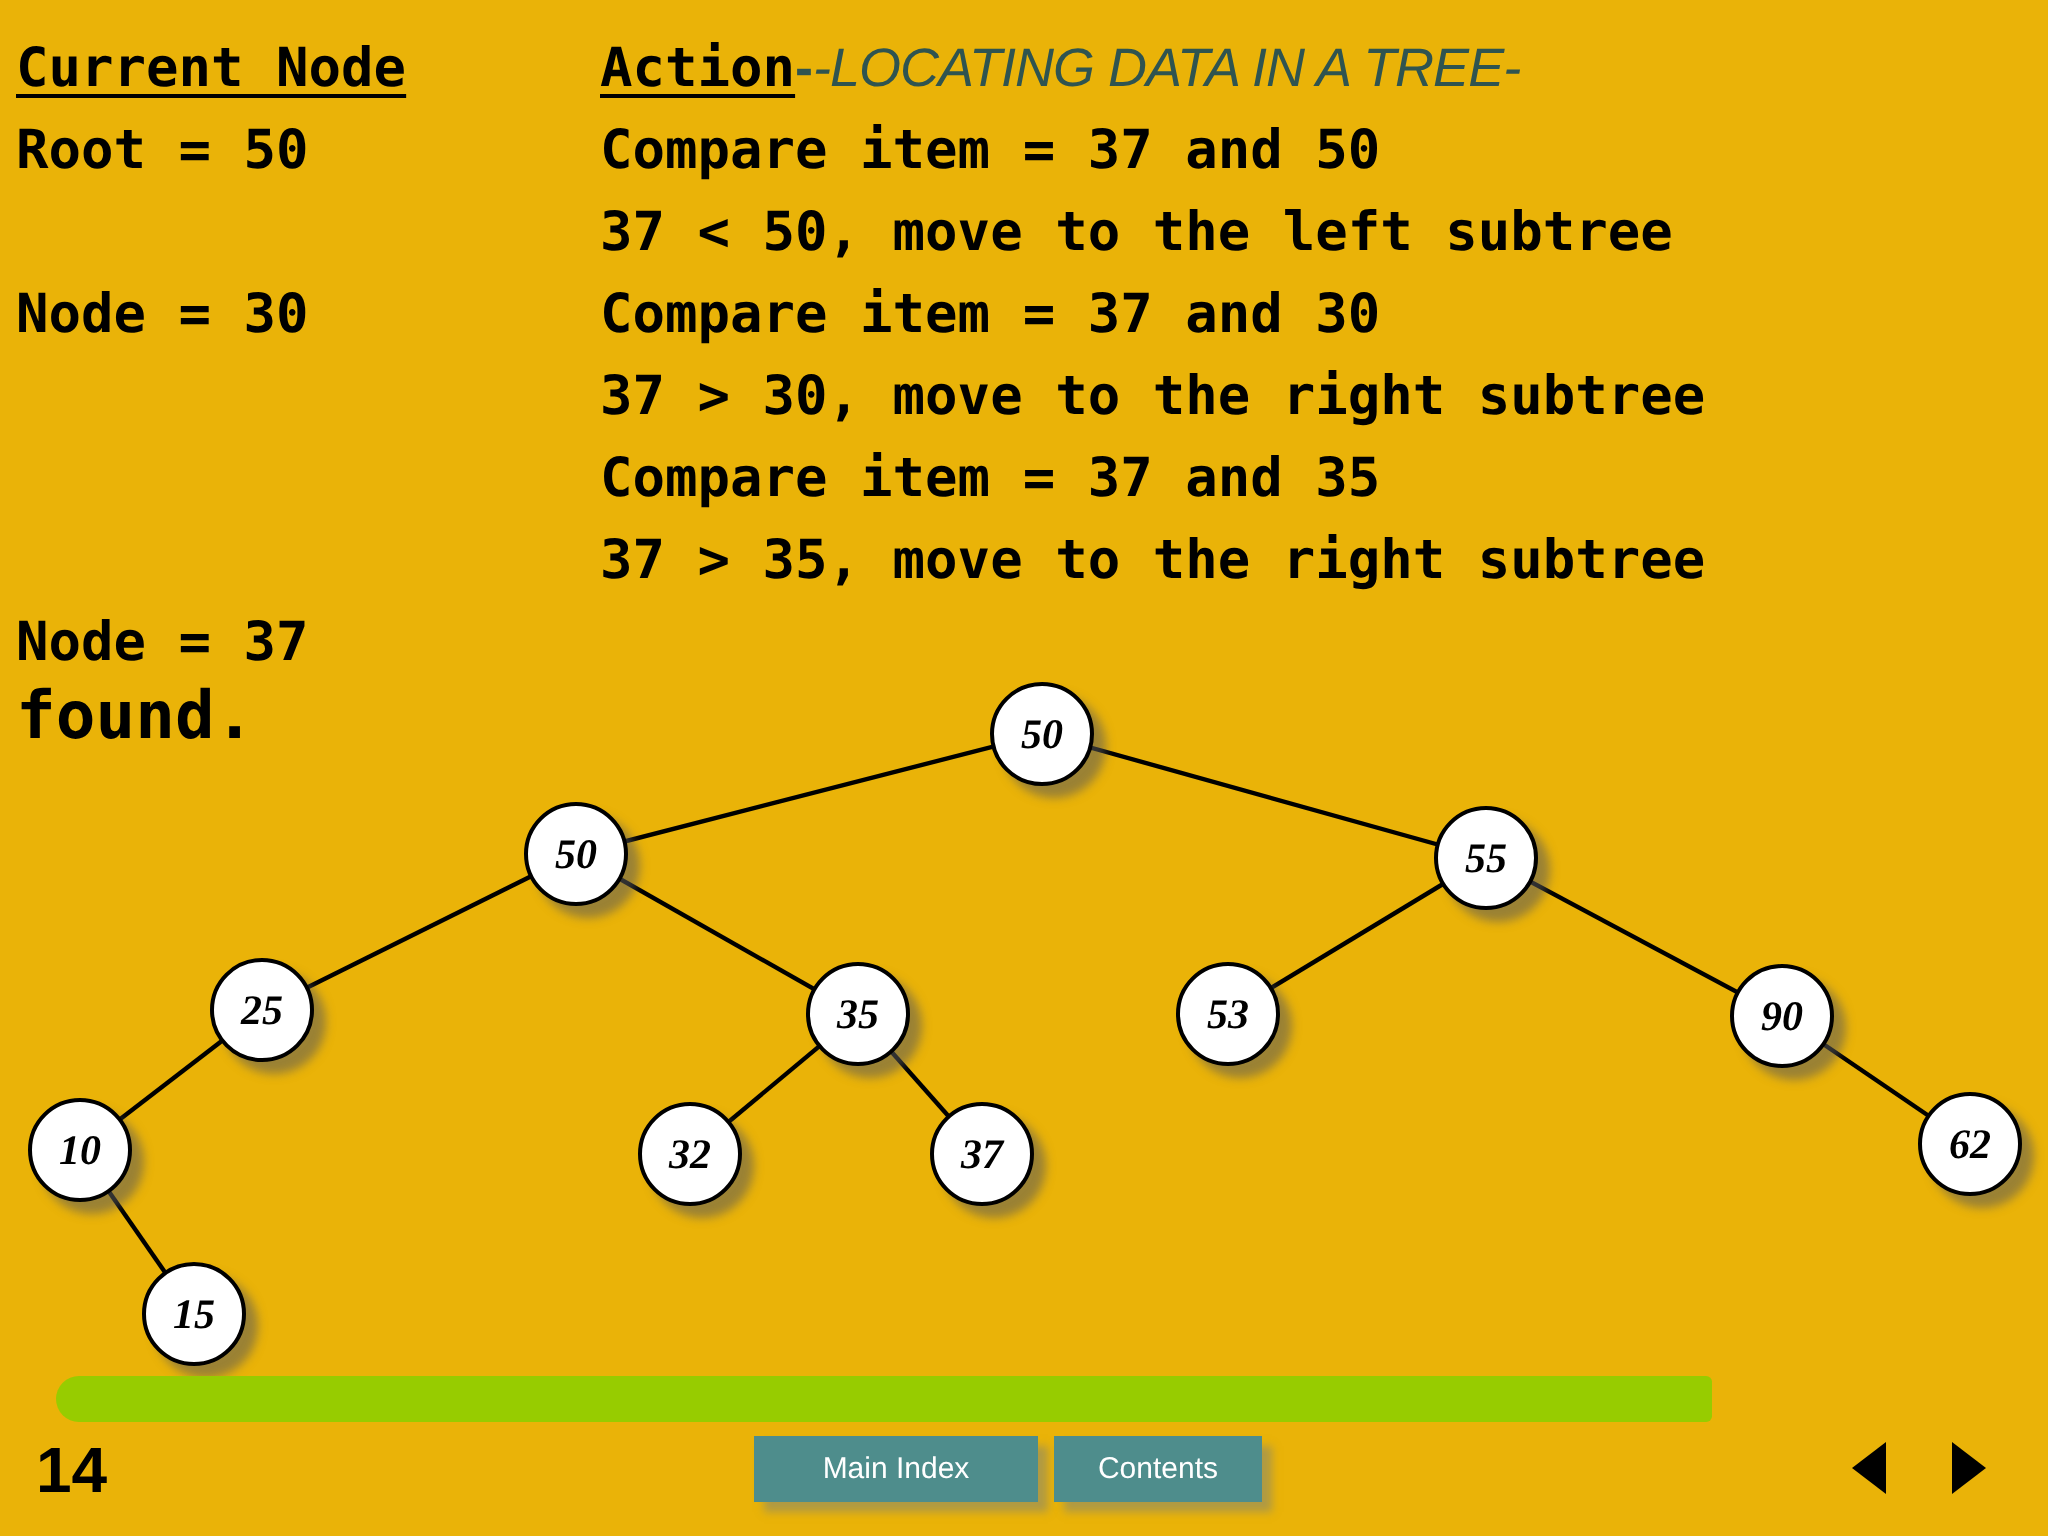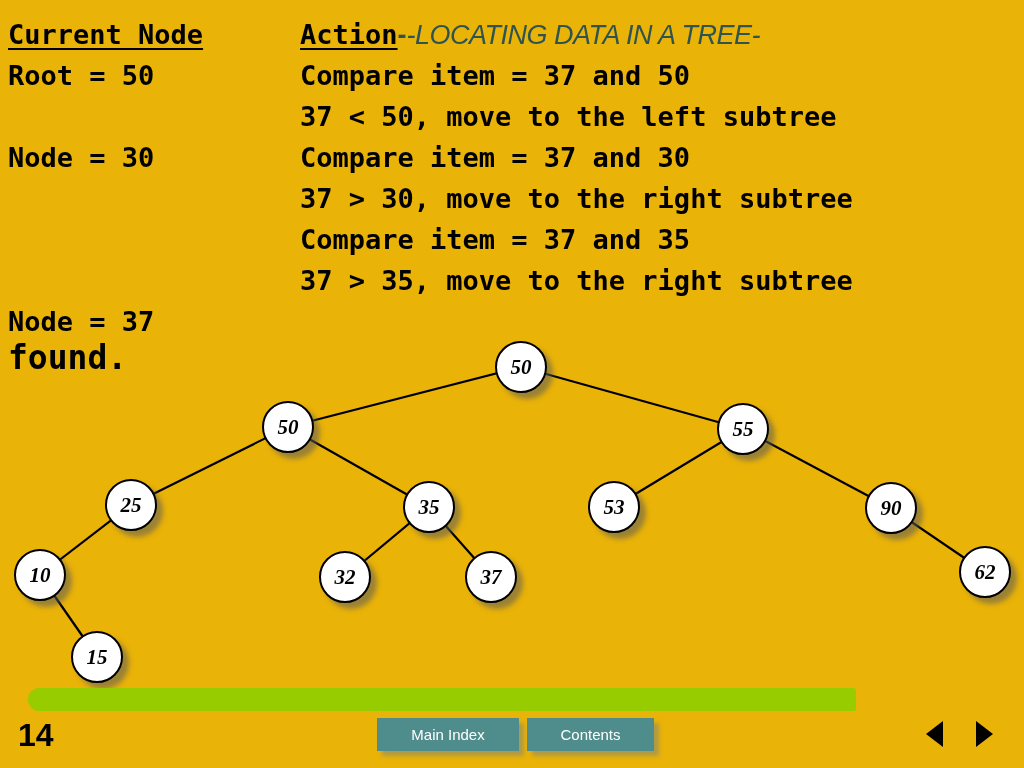--- a/index.html
+++ b/index.html
@@ -139,21 +139,21 @@
     color: #ffffff;
     font-family: "Liberation Sans", sans-serif;
     font-size: 15px;
     display: flex;
     align-items: center;
     justify-content: center;
     box-shadow: 5px 5px 4px rgba(120,130,125,0.5);
     box-sizing: border-box;
   }
   #btn-main-index { left: 377px; width: 142px; }
-  #btn-contents   { left: 527px; width: 127px; }
+  #btn-contents   { left: 527px; width: 104px; }
 
   .arrow {
     position: absolute;
     top: 721px;
     width: 0;
     height: 0;
     border-top: 13px solid transparent;
     border-bottom: 13px solid transparent;
   }
   #arrow-prev {

